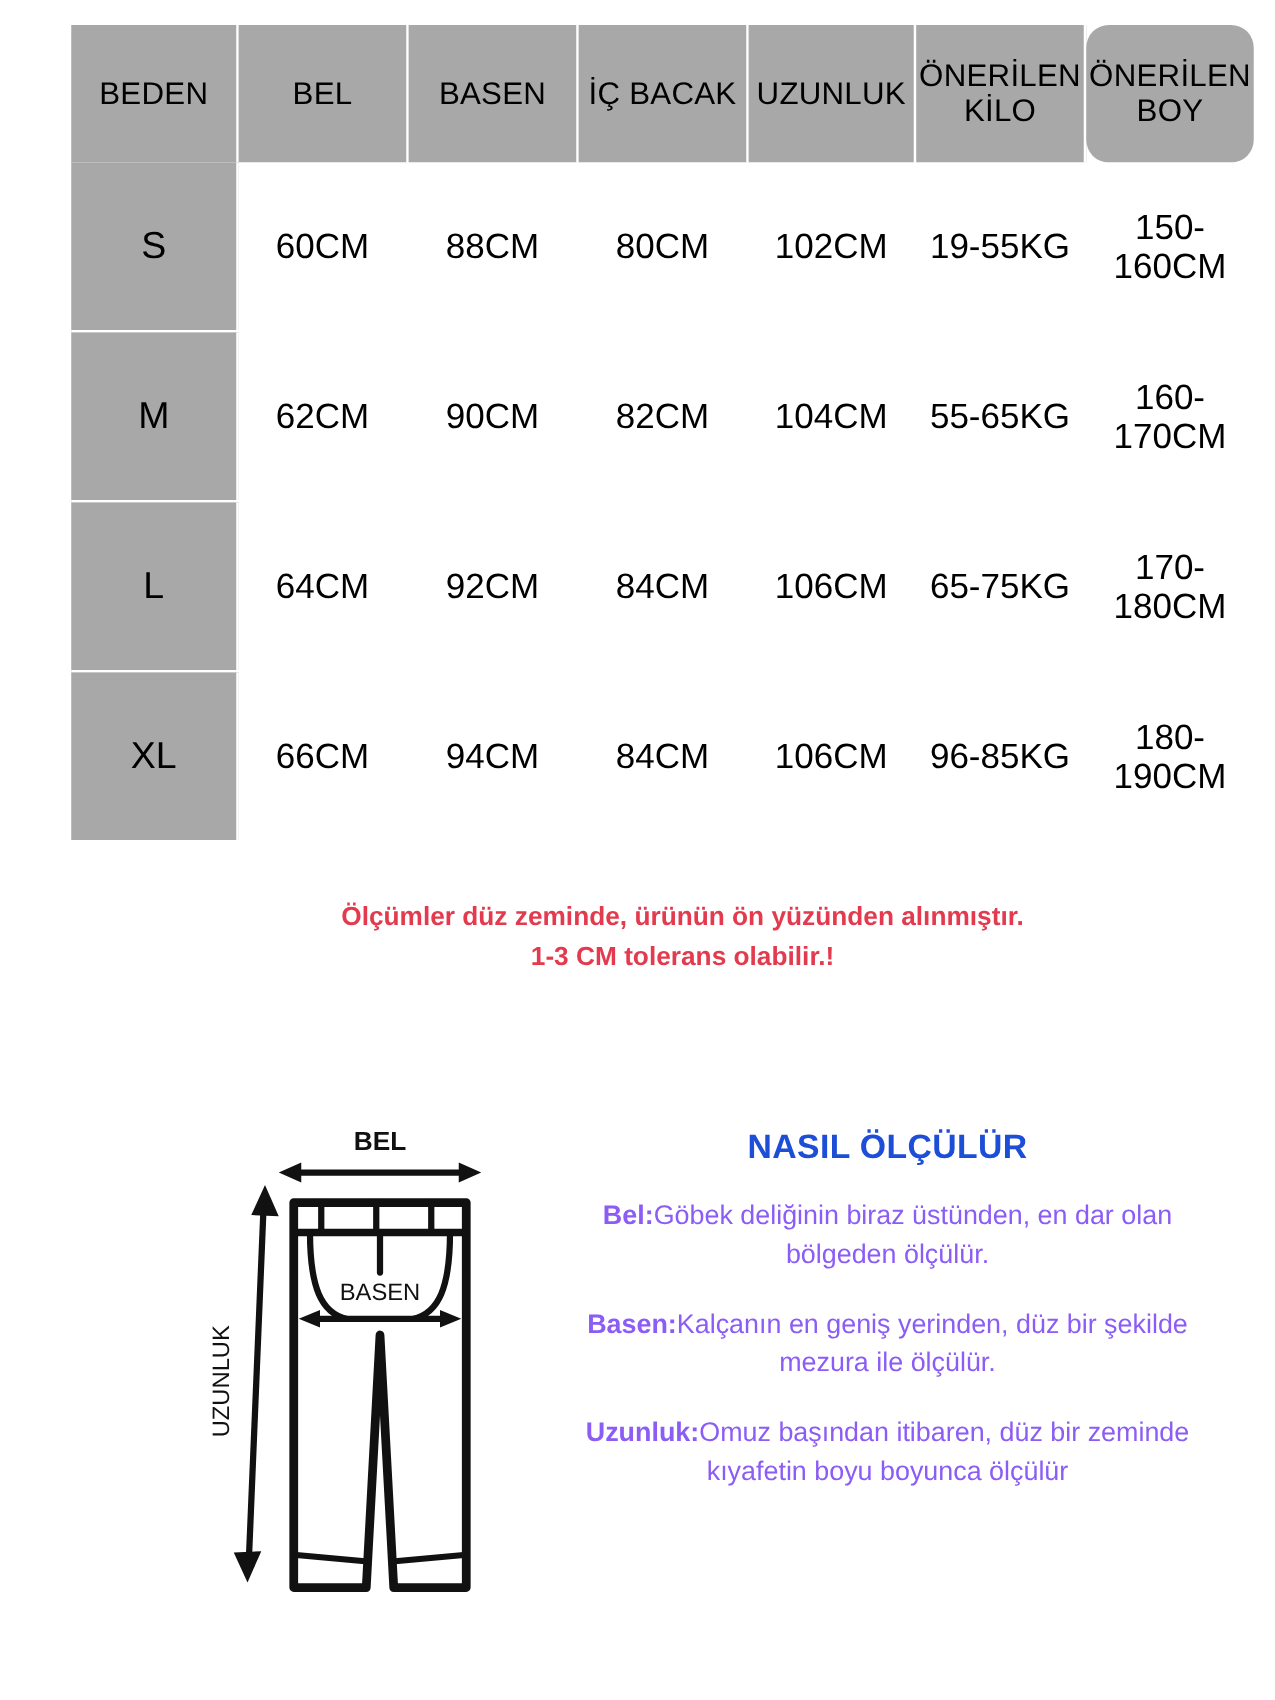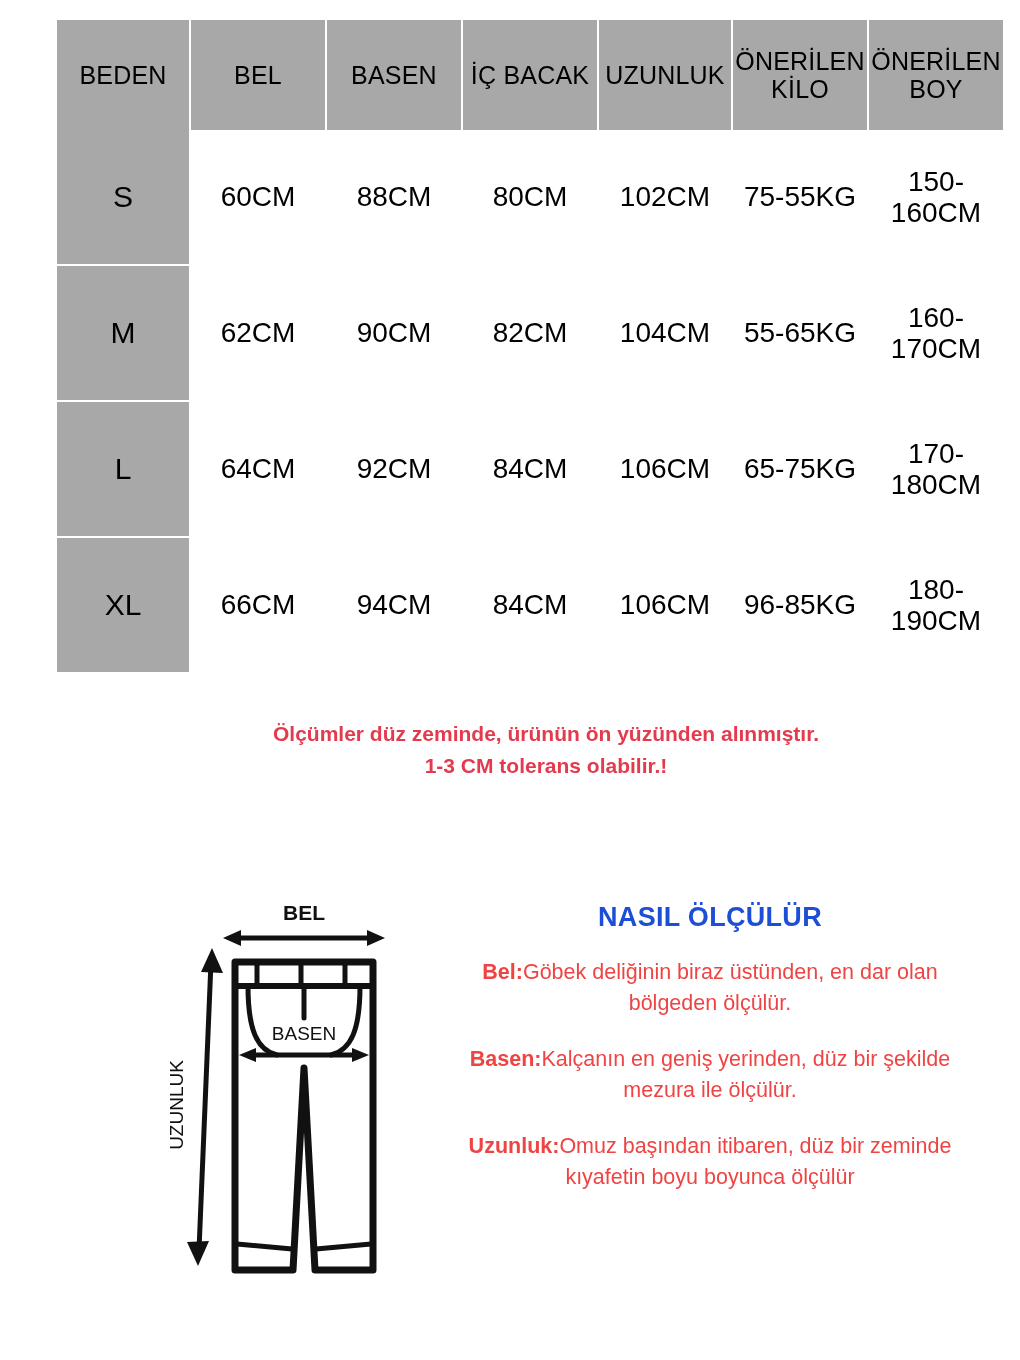--- a/index.html
+++ b/index.html
@@ -64,21 +64,21 @@
     border-right: none;
   }
 
   
   .c0 { width: 128px; }
   .c1 { width: 130px; }
   .c2 { width: 130px; }
   .c3 { width: 130px; }
   .c4 { width: 128px; }
   .c5 { width: 130px; margin-left: 20px; }
-  .c6 { width: 130px; }
+  .c6 { width: 130px; border-radius: 18px; }
 
   
   .note {
     position: absolute;
     left: 0;
     top: 718px;
     width: 1020px;
     text-align: center;
     color: #e33a4e;
     font-size: 21px;
@@ -115,21 +115,21 @@
   }
   .howto-title {
     font-size: 27px;
     font-weight: bold;
     color: #1d4ed8;
     letter-spacing: 0.3px;
     margin-bottom: 24px;
   }
   .howto-item {
     font-size: 21.5px;
-    color: #ef4444;
+    color: #8b5cf6;
     line-height: 1.42;
     margin-bottom: 26px;
   }
   .howto-item .lead { font-weight: bold; }
 </style>
 </head>
 <body>
 
 <div class="size-table-wrap">
   <table class="size-table">
@@ -144,21 +144,21 @@
         <th class="c6">ÖNERİLEN BOY</th>
       </tr>
     </thead>
     <tbody>
       <tr>
         <td class="c0 size-cell">S</td>
         <td class="c1">60CM</td>
         <td class="c2">88CM</td>
         <td class="c3">80CM</td>
         <td class="c4">102CM</td>
-        <td class="c5">75-55KG</td>
+        <td class="c5">19-55KG</td>
         <td class="c6">150-160CM</td>
       </tr>
       <tr>
         <td class="c0 size-cell">M</td>
         <td class="c1">62CM</td>
         <td class="c2">90CM</td>
         <td class="c3">82CM</td>
         <td class="c4">104CM</td>
         <td class="c5">55-65KG</td>
         <td class="c6">160-170CM</td>

